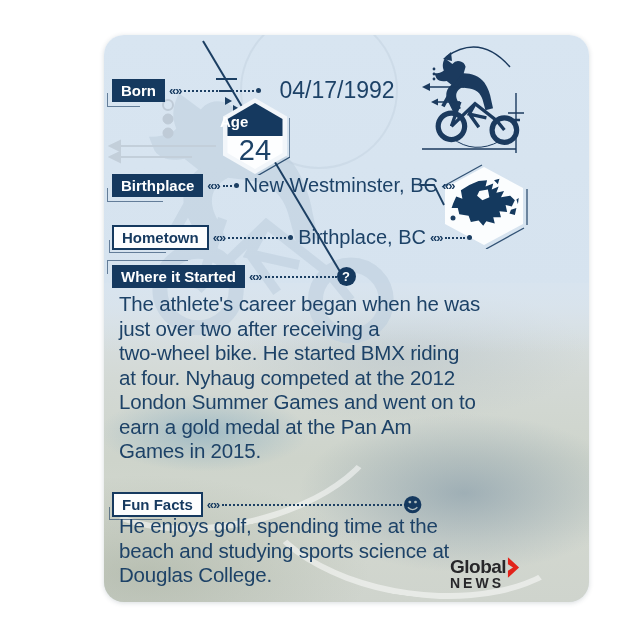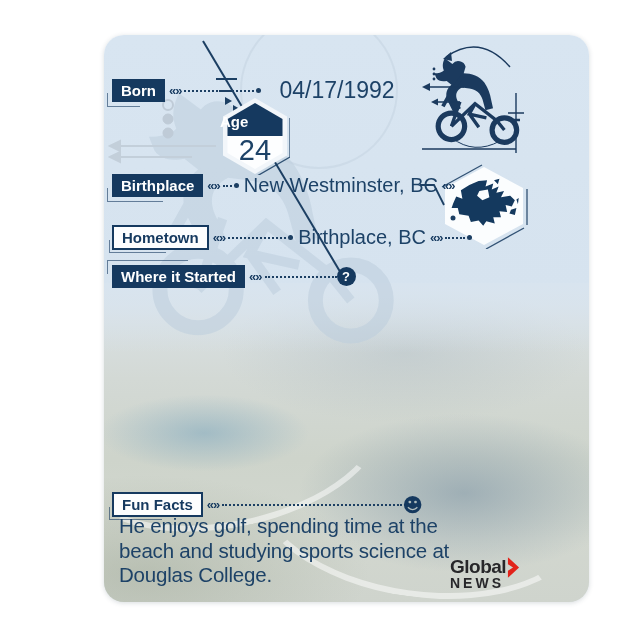--- a/index.html
+++ b/index.html
@@ -196,20 +196,27 @@
       <span class="bullet"></span>
     </div>
 
     <div class="row" style="top:230px;">
       <span class="navy-box off-top">Where it Started</span>
       <span class="conn">«»</span>
       <span class="dots" style="width:72px;"></span>
       <span class="qmark">?</span>
     </div>
 
+    <div class="para p1">The athlete's career began when he was
+just over two after receiving a
+two-wheel bike. He started BMX riding
+at four. Nyhaug competed at the 2012
+London Summer Games and went on to
+earn a gold medal at the Pan Am
+Games in 2015.</div>
 
     <div class="row" style="top:457px;">
       <span class="white-box">Fun Facts</span>
       <span class="conn">«»</span>
       <span class="dots" style="width:180px;"></span>
       <span class="smiley">☻</span>
     </div>
 
     <div class="para p2">He enjoys golf, spending time at the
 beach and studying sports science at

